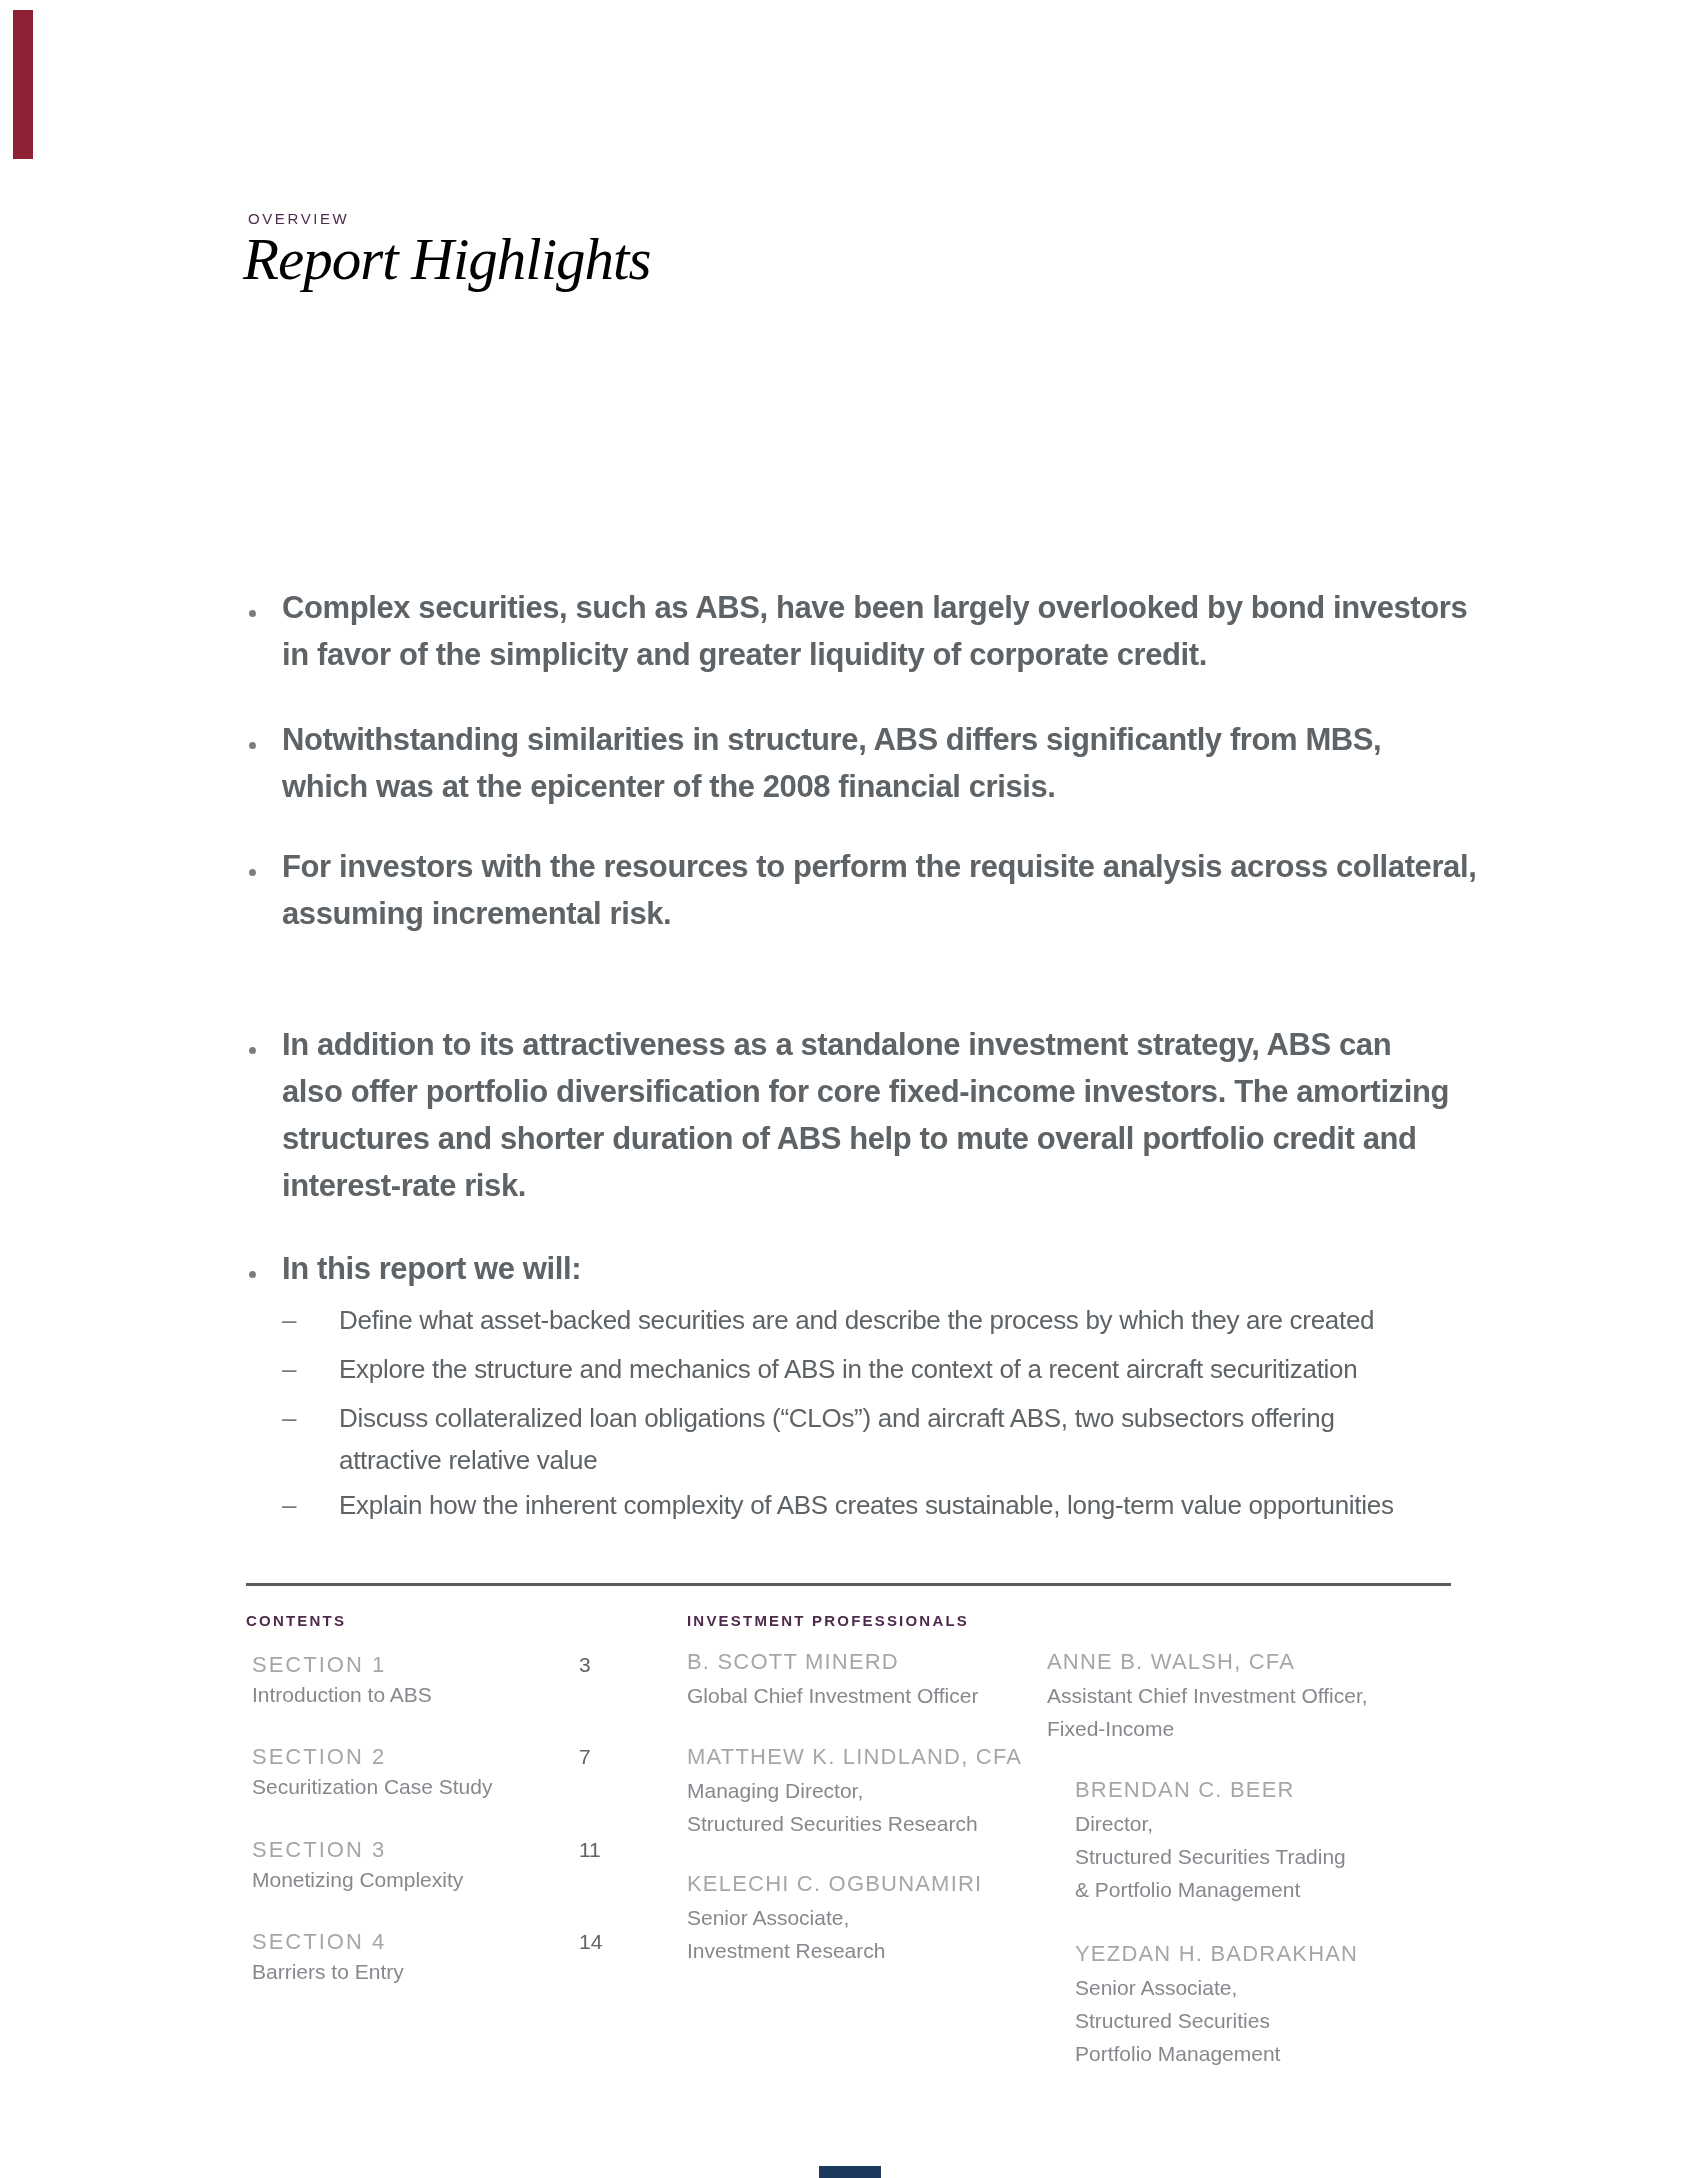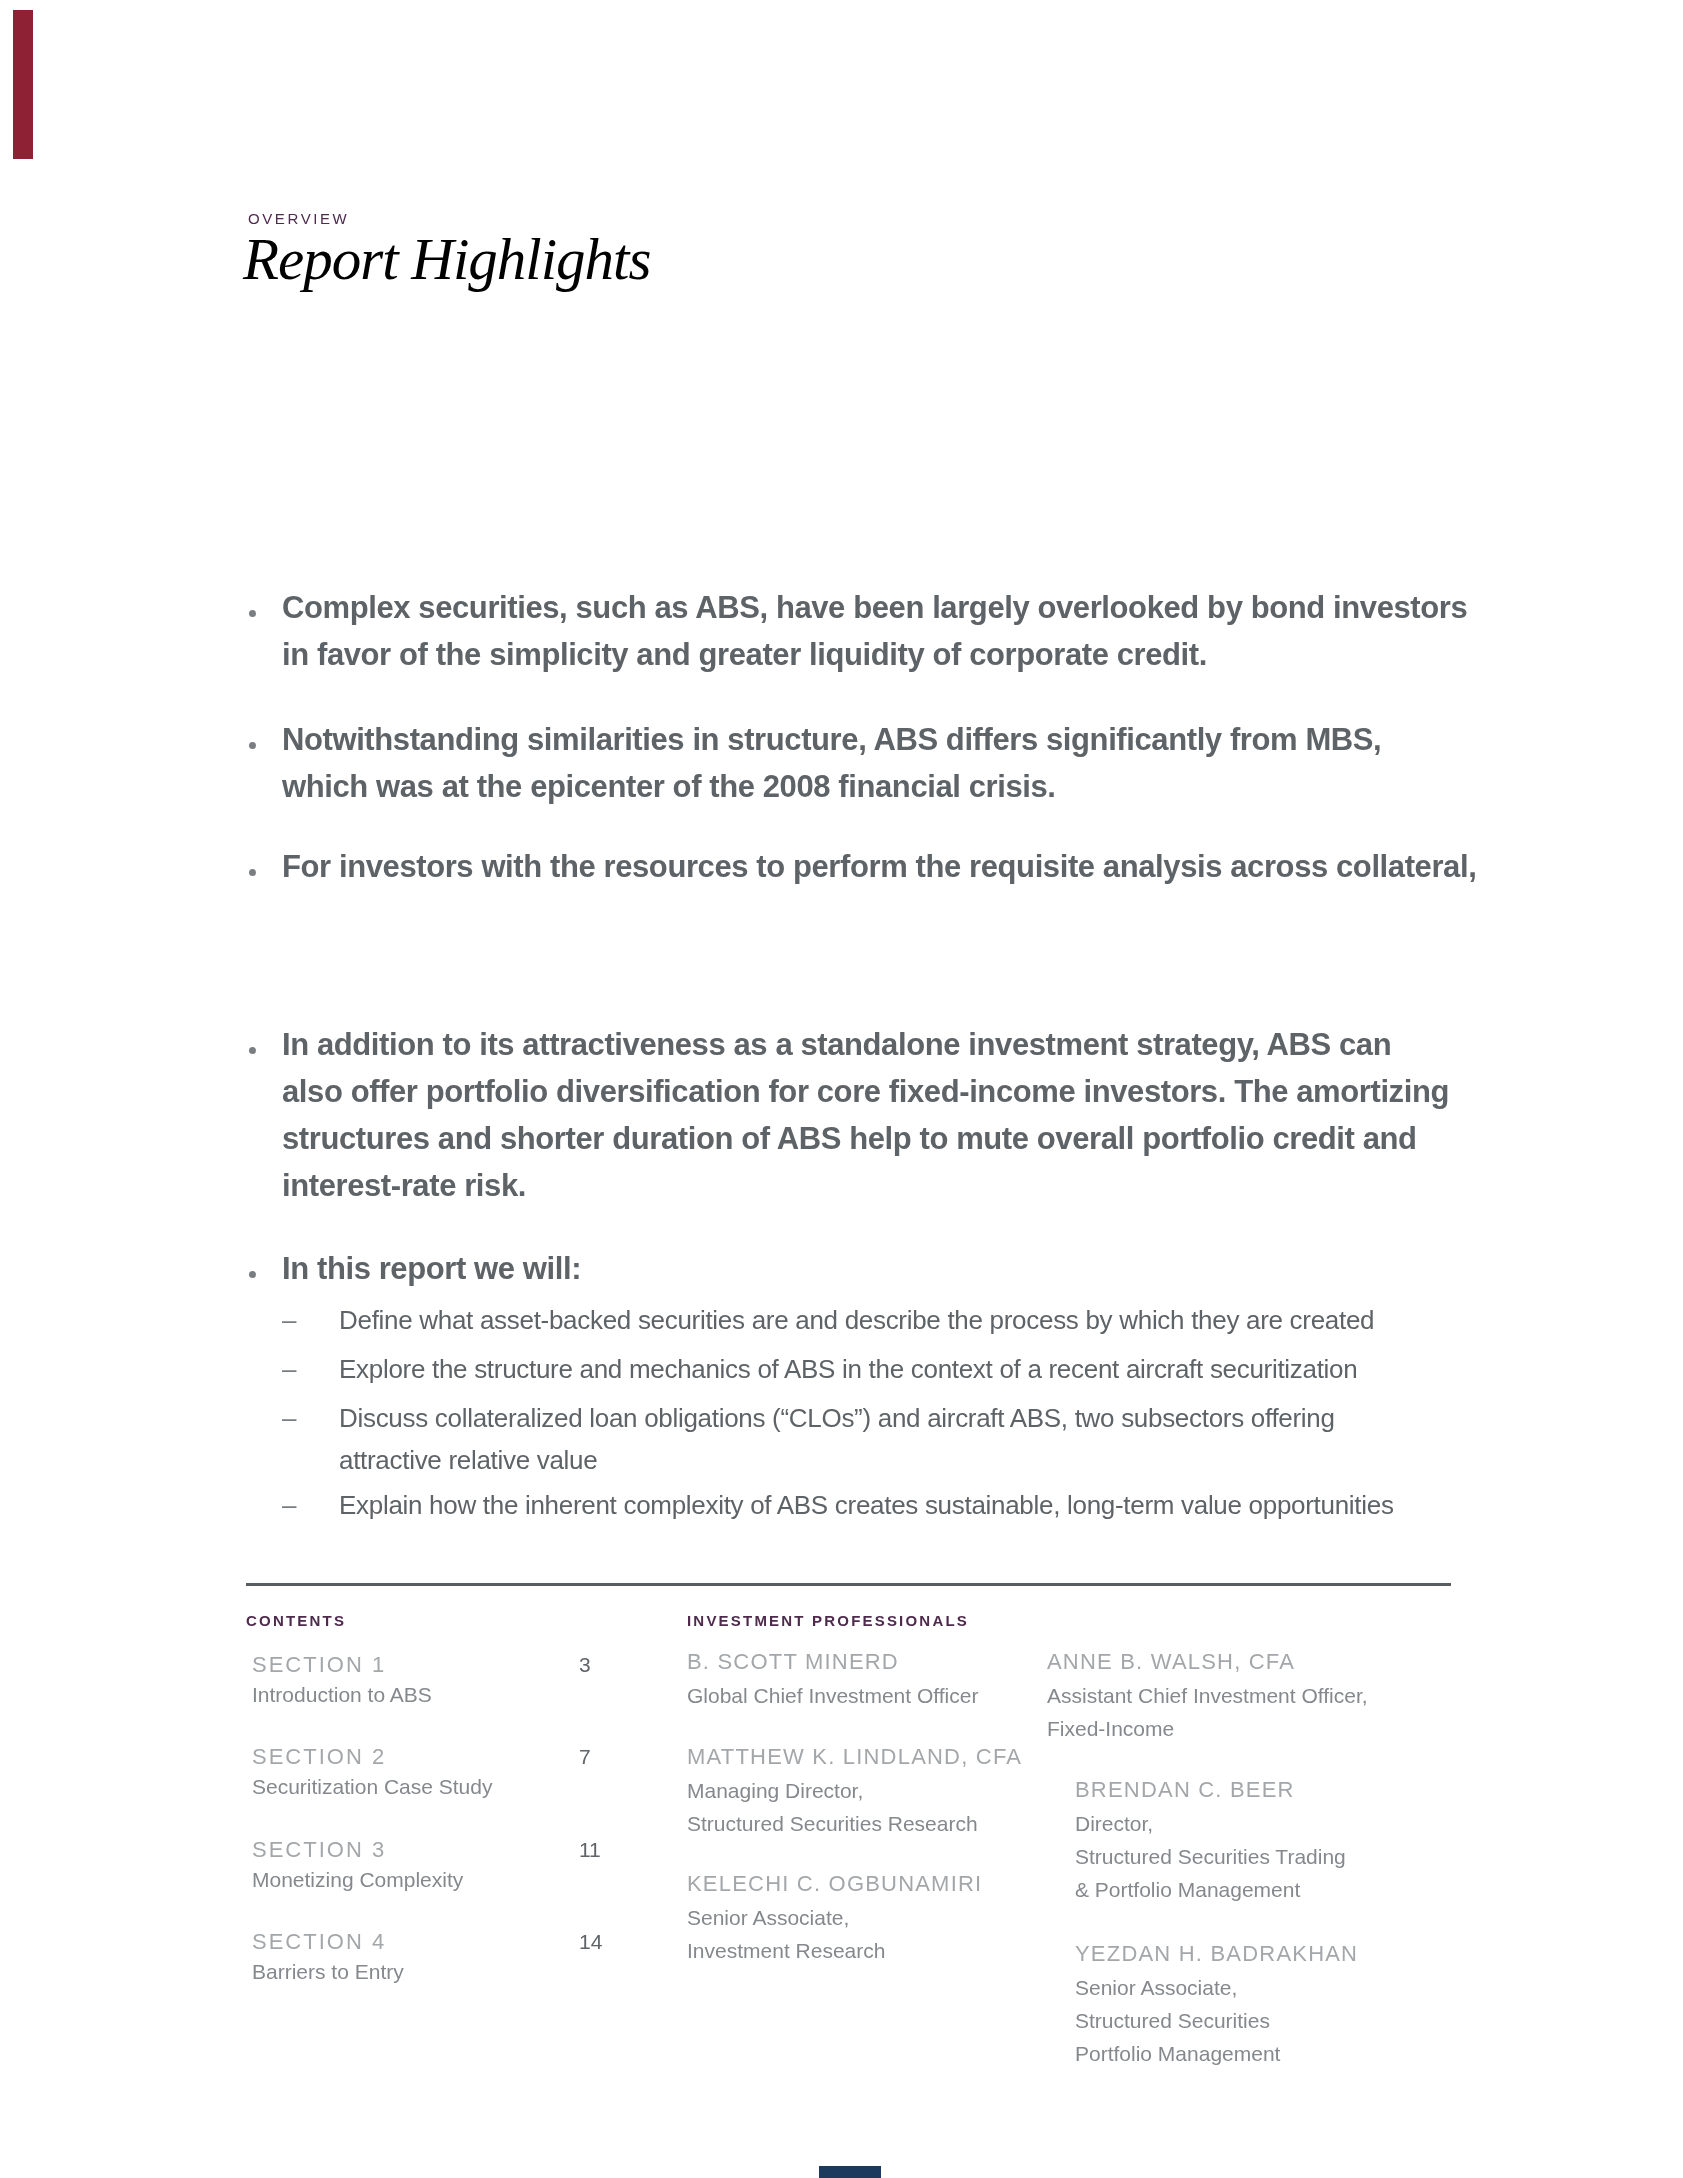--- a/index.html
+++ b/index.html
@@ -85,20 +85,21 @@
     <div class="bl">in favor of the simplicity and greater liquidity of corporate credit.</div>
   </div>
   <div class="bullet" style="top:716px">
     <span class="dot"></span>
     <div class="bl">Notwithstanding similarities in structure, ABS differs significantly from MBS,</div>
     <div class="bl">which was at the epicenter of the 2008 financial crisis.</div>
   </div>
   <div class="bullet" style="top:843px">
     <span class="dot"></span>
     <div class="bl">For investors with the resources to perform the requisite analysis across collateral,</div>
+    <div class="bl">assuming incremental risk.</div>
   </div>
   <div class="bullet" style="top:1021px">
     <span class="dot"></span>
     <div class="bl">In addition to its attractiveness as a standalone investment strategy, ABS can</div>
     <div class="bl">also offer portfolio diversification for core fixed-income investors. The amortizing</div>
     <div class="bl">structures and shorter duration of ABS help to mute overall portfolio credit and</div>
     <div class="bl">interest-rate risk.</div>
   </div>
   <div class="bullet" style="top:1245px">
     <span class="dot"></span>

